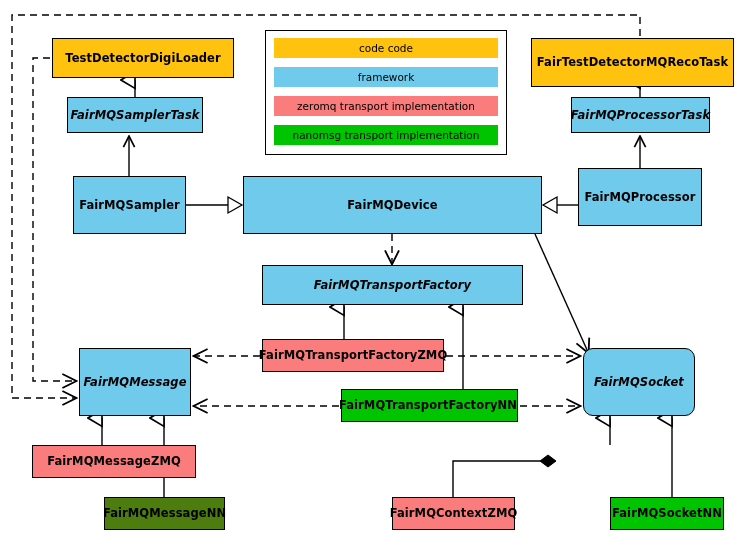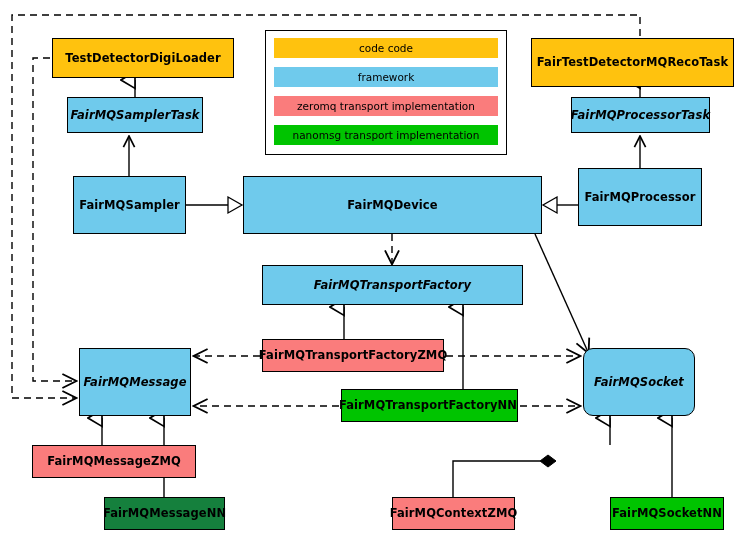--- a/index.html
+++ b/index.html
@@ -174,21 +174,21 @@
   </div>
 
   <div class="node abstract" style="left:583px; top:348px; width:112px; height:68px; background:#6FCAEC;border-radius:10px;">
     <span>FairMQSocket</span>
   </div>
 
   <div class="node" style="left:32px; top:445px; width:164px; height:33px; background:#FA7C7C;">
     <span>FairMQMessageZMQ</span>
   </div>
 
-  <div class="node" style="left:104px; top:497px; width:121px; height:33px; background:#15803d;">
+  <div class="node" style="left:104px; top:497px; width:121px; height:33px; background:#4d7c0f;">
     <span>FairMQMessageNN</span>
   </div>
 
 
   <div class="node" style="left:392px; top:497px; width:123px; height:33px; background:#FA7C7C;">
     <span>FairMQContextZMQ</span>
   </div>
 
   <div class="node" style="left:610px; top:497px; width:114px; height:33px; background:#00C400;">
     <span>FairMQSocketNN</span>

